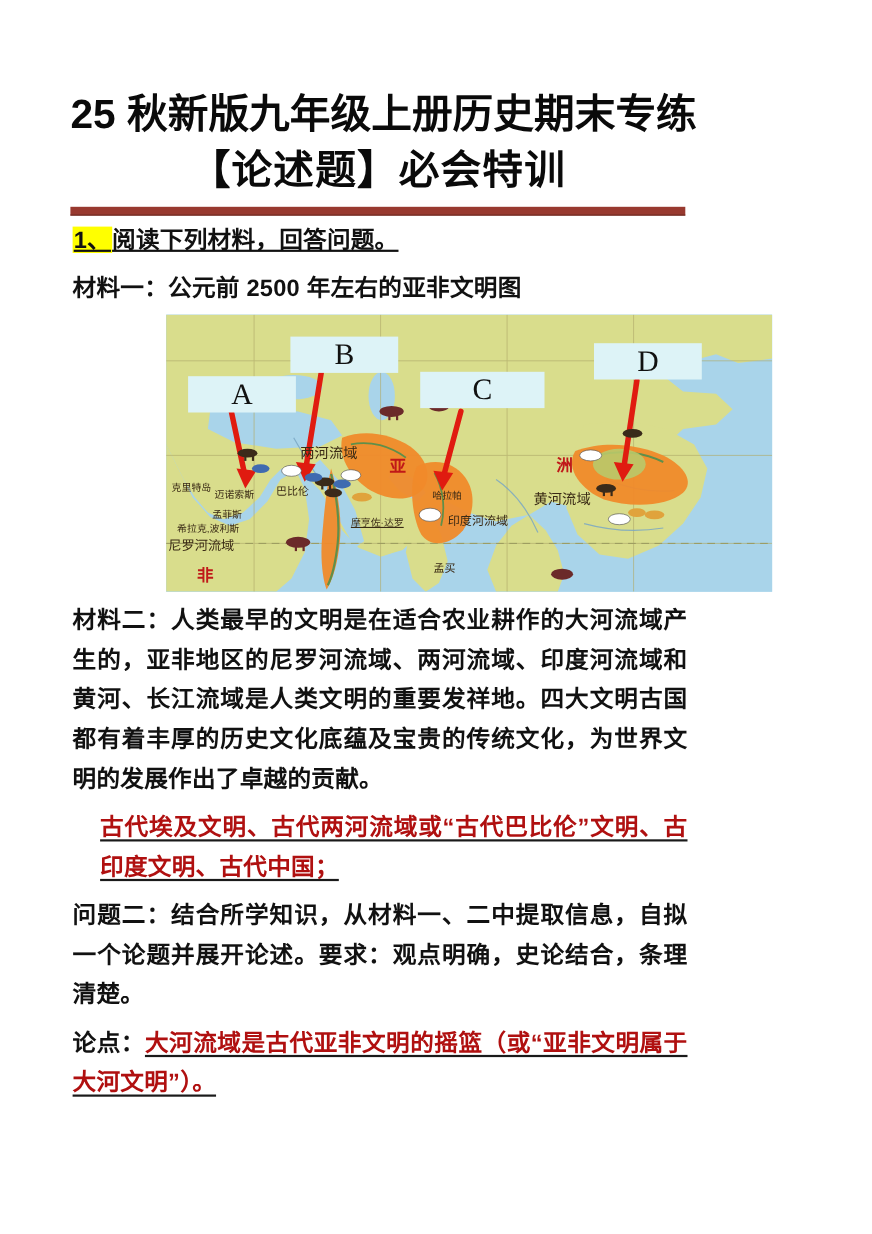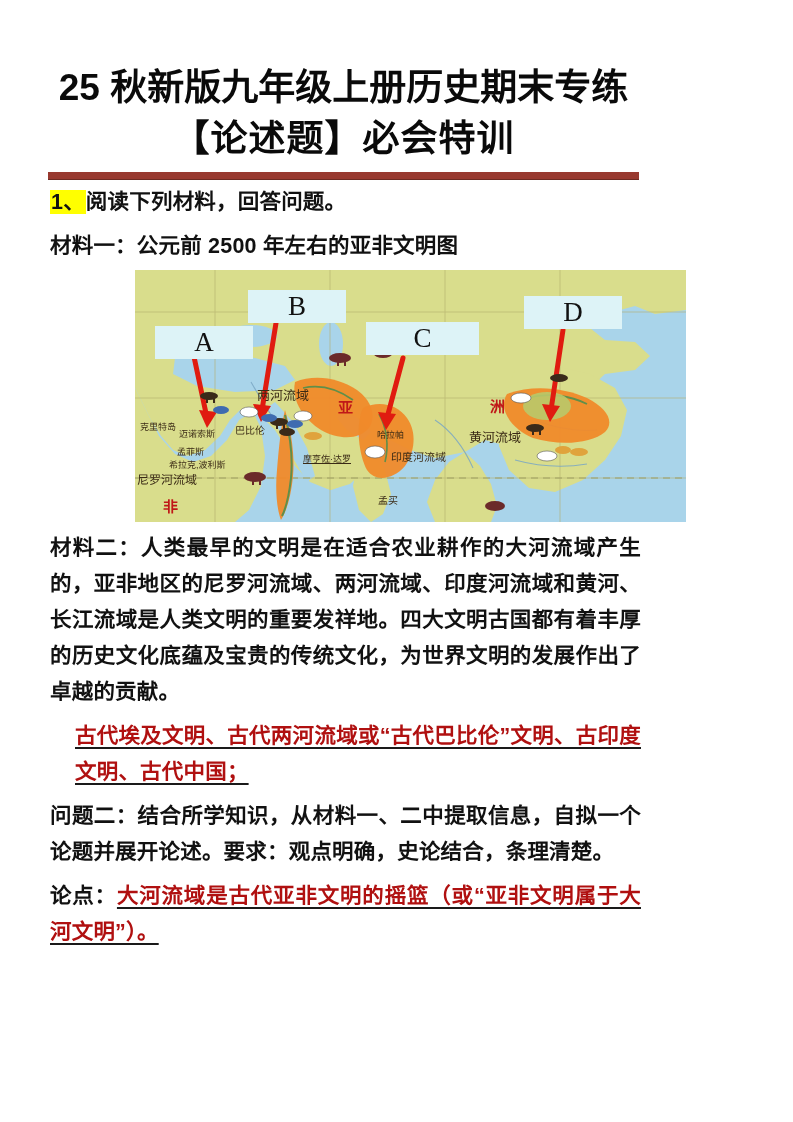--- a/index.html
+++ b/index.html
@@ -13,21 +13,21 @@
     position: relative;
     font-family: "Liberation Sans", "DejaVu Sans", sans-serif;
     color: #000000;
     overflow: hidden;
   }
   .page {
     position: absolute;
     left: 0; top: 0;
     width: 687px;
     height: 1122px;
-    padding: 0;
+    padding: 16px;
     box-sizing: border-box;
   }
 
   
   .title-block {
     margin: 62px 48px 0 48px;
     text-align: center;
   }
   .title-line {
     font-size: 37px;
@@ -52,21 +52,21 @@
   }
   .para {
     font-size: 21.5px;
     line-height: 36px;
     font-weight: bold;
     color: #111111;
     text-align: justify;
     margin: 8px 0 0 0;
     letter-spacing: 0.2px;
   }
-  .para.tight { margin-top: 4px; }
+  .para.tight { margin-top: 4px; text-decoration: underline; }
 
   .hl-yellow {
     background: #ffff00;
     padding: 0 1px;
   }
 
   .answer {
     color: #b01010;
     text-decoration: underline;
     text-decoration-color: #1a1a1a;
@@ -262,21 +262,21 @@
           <ellipse cx="444" cy="182" rx="9" ry="4"></ellipse>
           <ellipse cx="428" cy="180" rx="8" ry="4"></ellipse>
         </g>
       </svg>
 
       <div class="map-text" style="left:78px;  top:115px; font-size:13px; color:#3a2a15;margin-left:44px;">两河流域</div>
       <div class="map-text" style="left:100px; top:152px; font-size:10px; color:#3a2a15;">巴比伦</div>
       <div class="map-text" style="left:5px;   top:150px; font-size:9px;  color:#3a2a15;">克里特岛</div>
       <div class="map-text" style="left:44px;  top:157px; font-size:9px;  color:#3a2a15;text-align:center;">迈诺索斯</div>
       <div class="map-text" style="left:42px;  top:175px; font-size:9px;  color:#3a2a15;">孟菲斯</div>
-      <div class="map-text" style="left:34px;  top:188px; font-size:9px;  color:#3a2a15;">希拉克,波利斯</div>
+      <div class="map-text" style="left:10px;  top:188px; font-size:9px;  color:#3a2a15;">希拉克,波利斯</div>
       <div class="map-text" style="left:2px;   top:200px; font-size:12px; color:#3a2a15;">尼罗河流域</div>
       <div class="map-text" style="left:28px;  top:225px; font-size:15px; color:#c01818; font-weight:bold;">非</div>
       <div class="map-text" style="left:203px; top:126px; font-size:15px; color:#c01818; font-weight:bold;">亚</div>
       <div class="map-text" style="left:355px; top:125px; font-size:15px; color:#c01818; font-weight:bold;">洲</div>
       <div class="map-text" style="left:242px; top:158px; font-size:9px;  color:#3a2a15;">哈拉帕</div>
       <div class="map-text" style="left:256px; top:178px; font-size:11px; color:#3a2a15;">印度河流域</div>
       <div class="map-text" style="left:168px; top:182px; font-size:9px;  color:#3a2a15;text-decoration:underline;">摩亨佐·达罗</div>
       <div class="map-text" style="left:243px; top:222px; font-size:10px;  color:#3a2a15;">孟买</div>
       <div class="map-text" style="left:334px; top:157px; font-size:13px; color:#3a2a15;">黄河流域</div>
 

